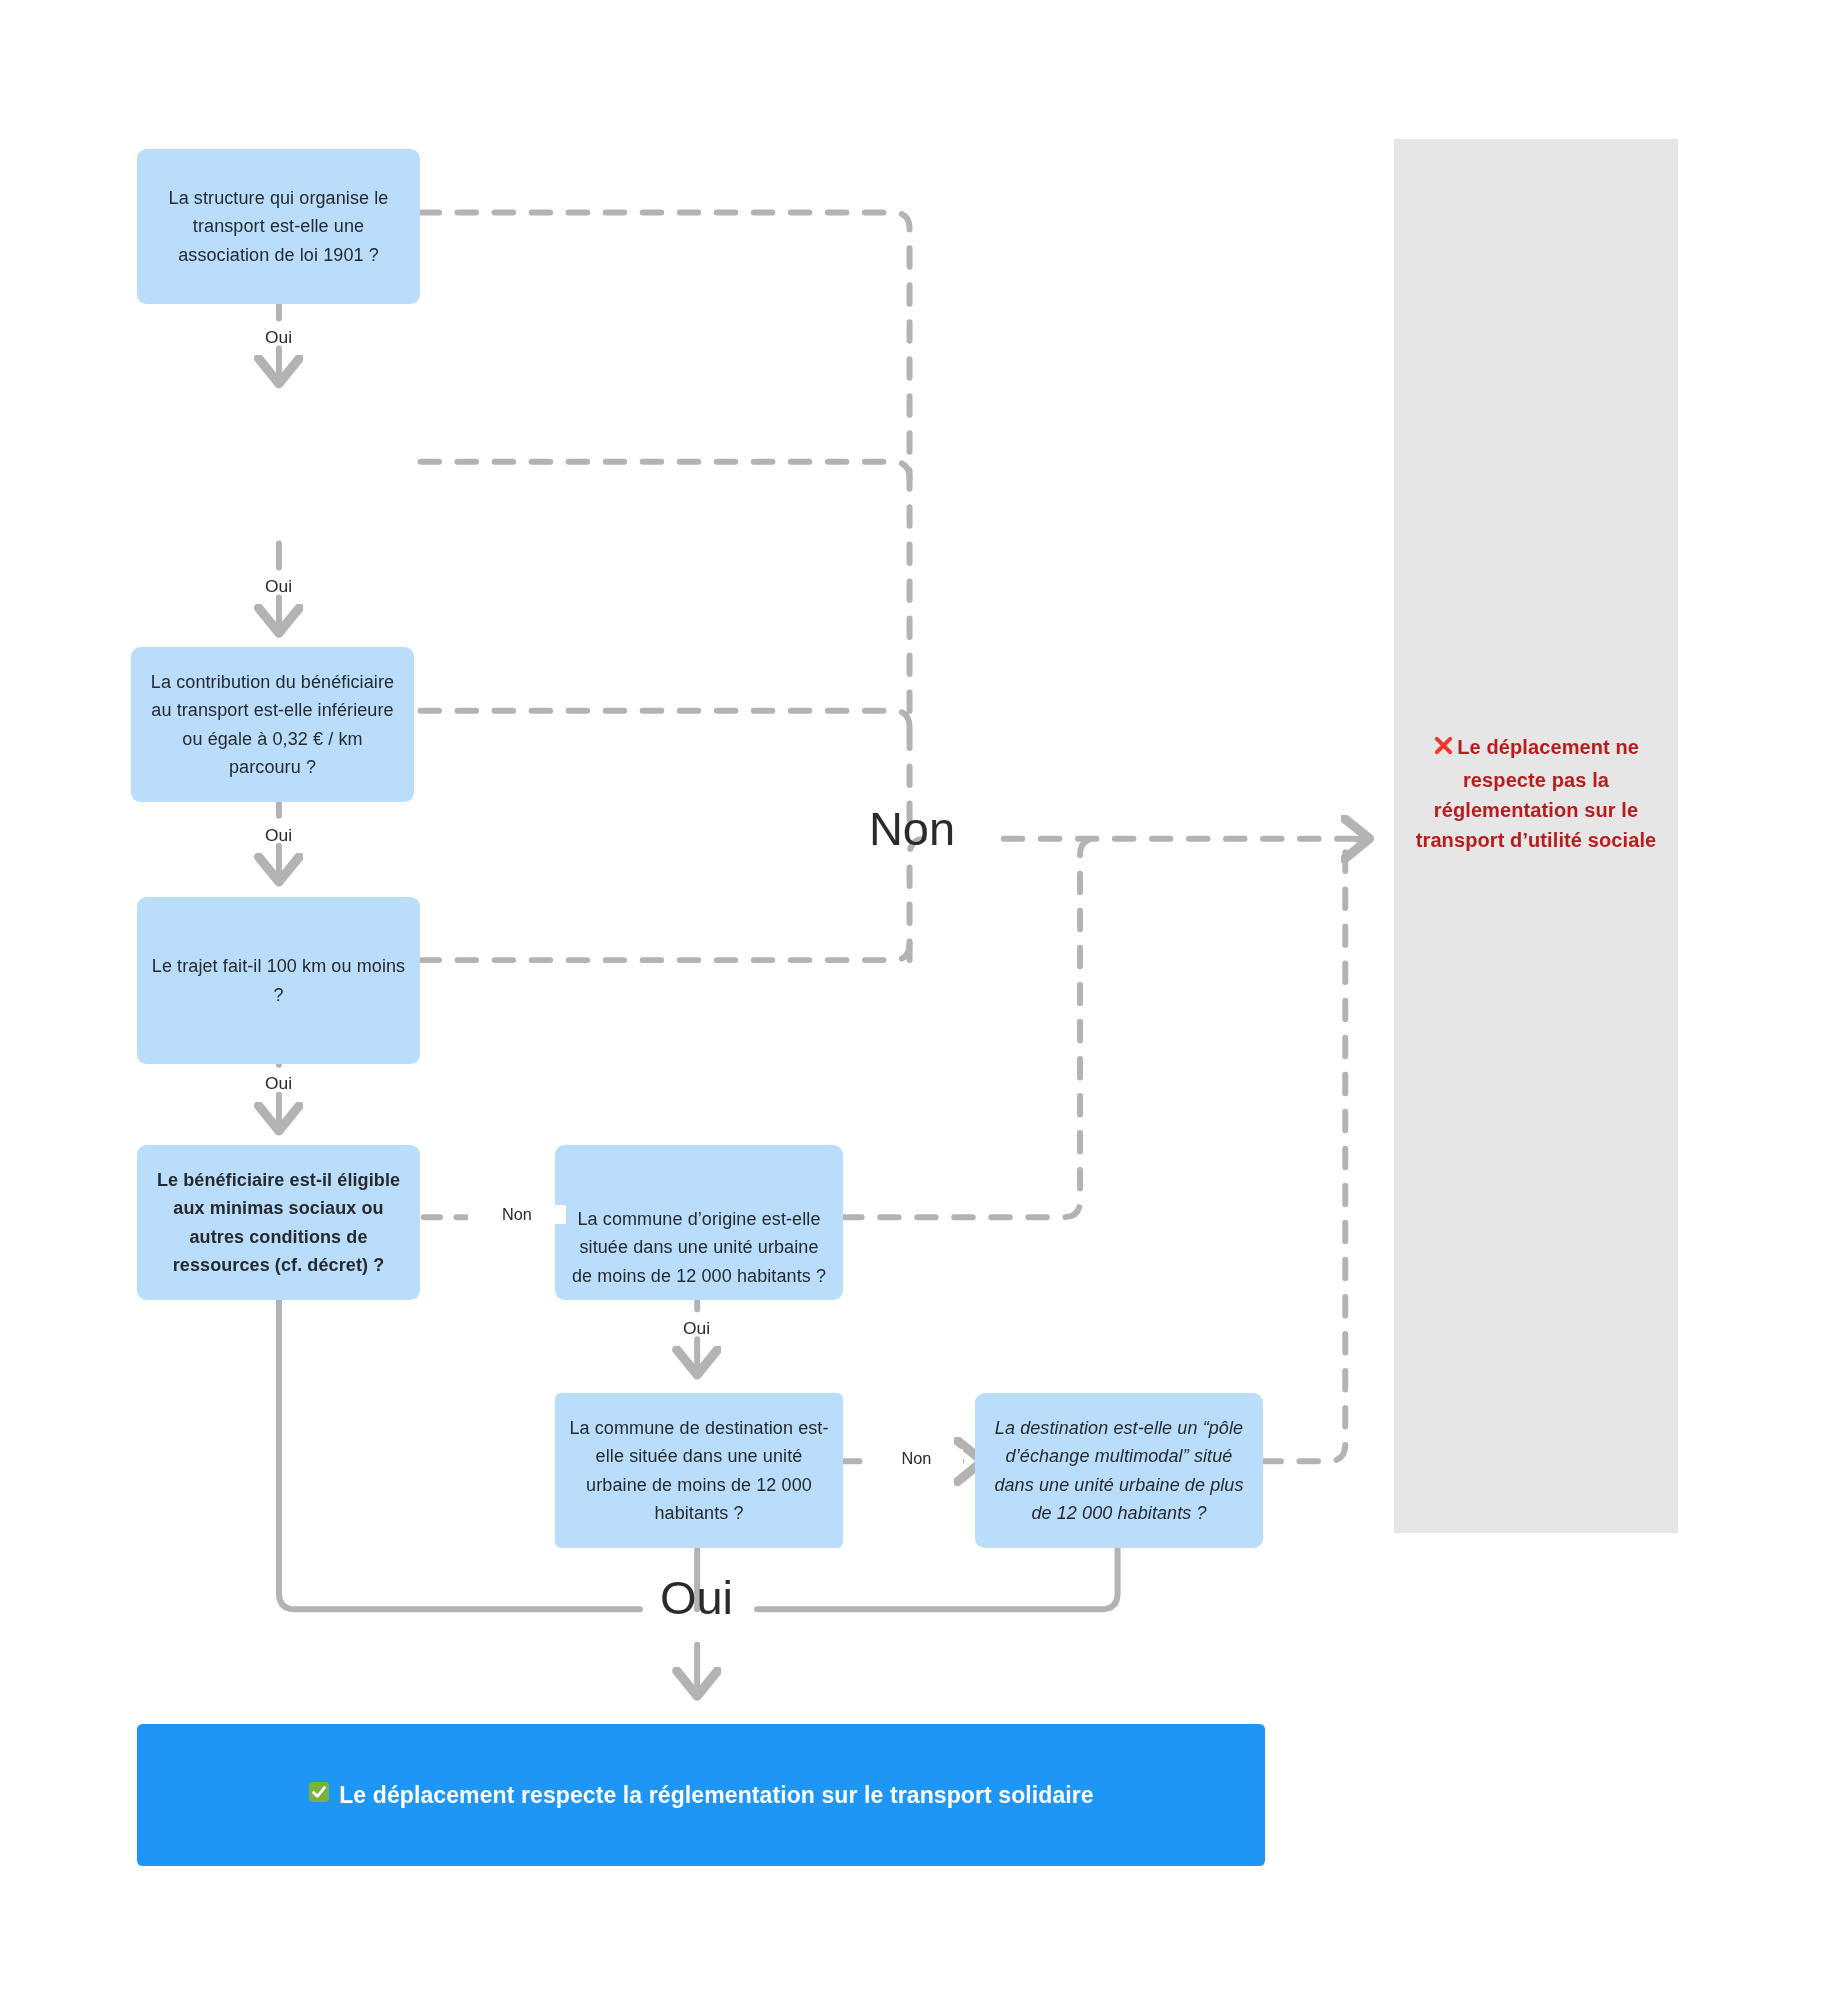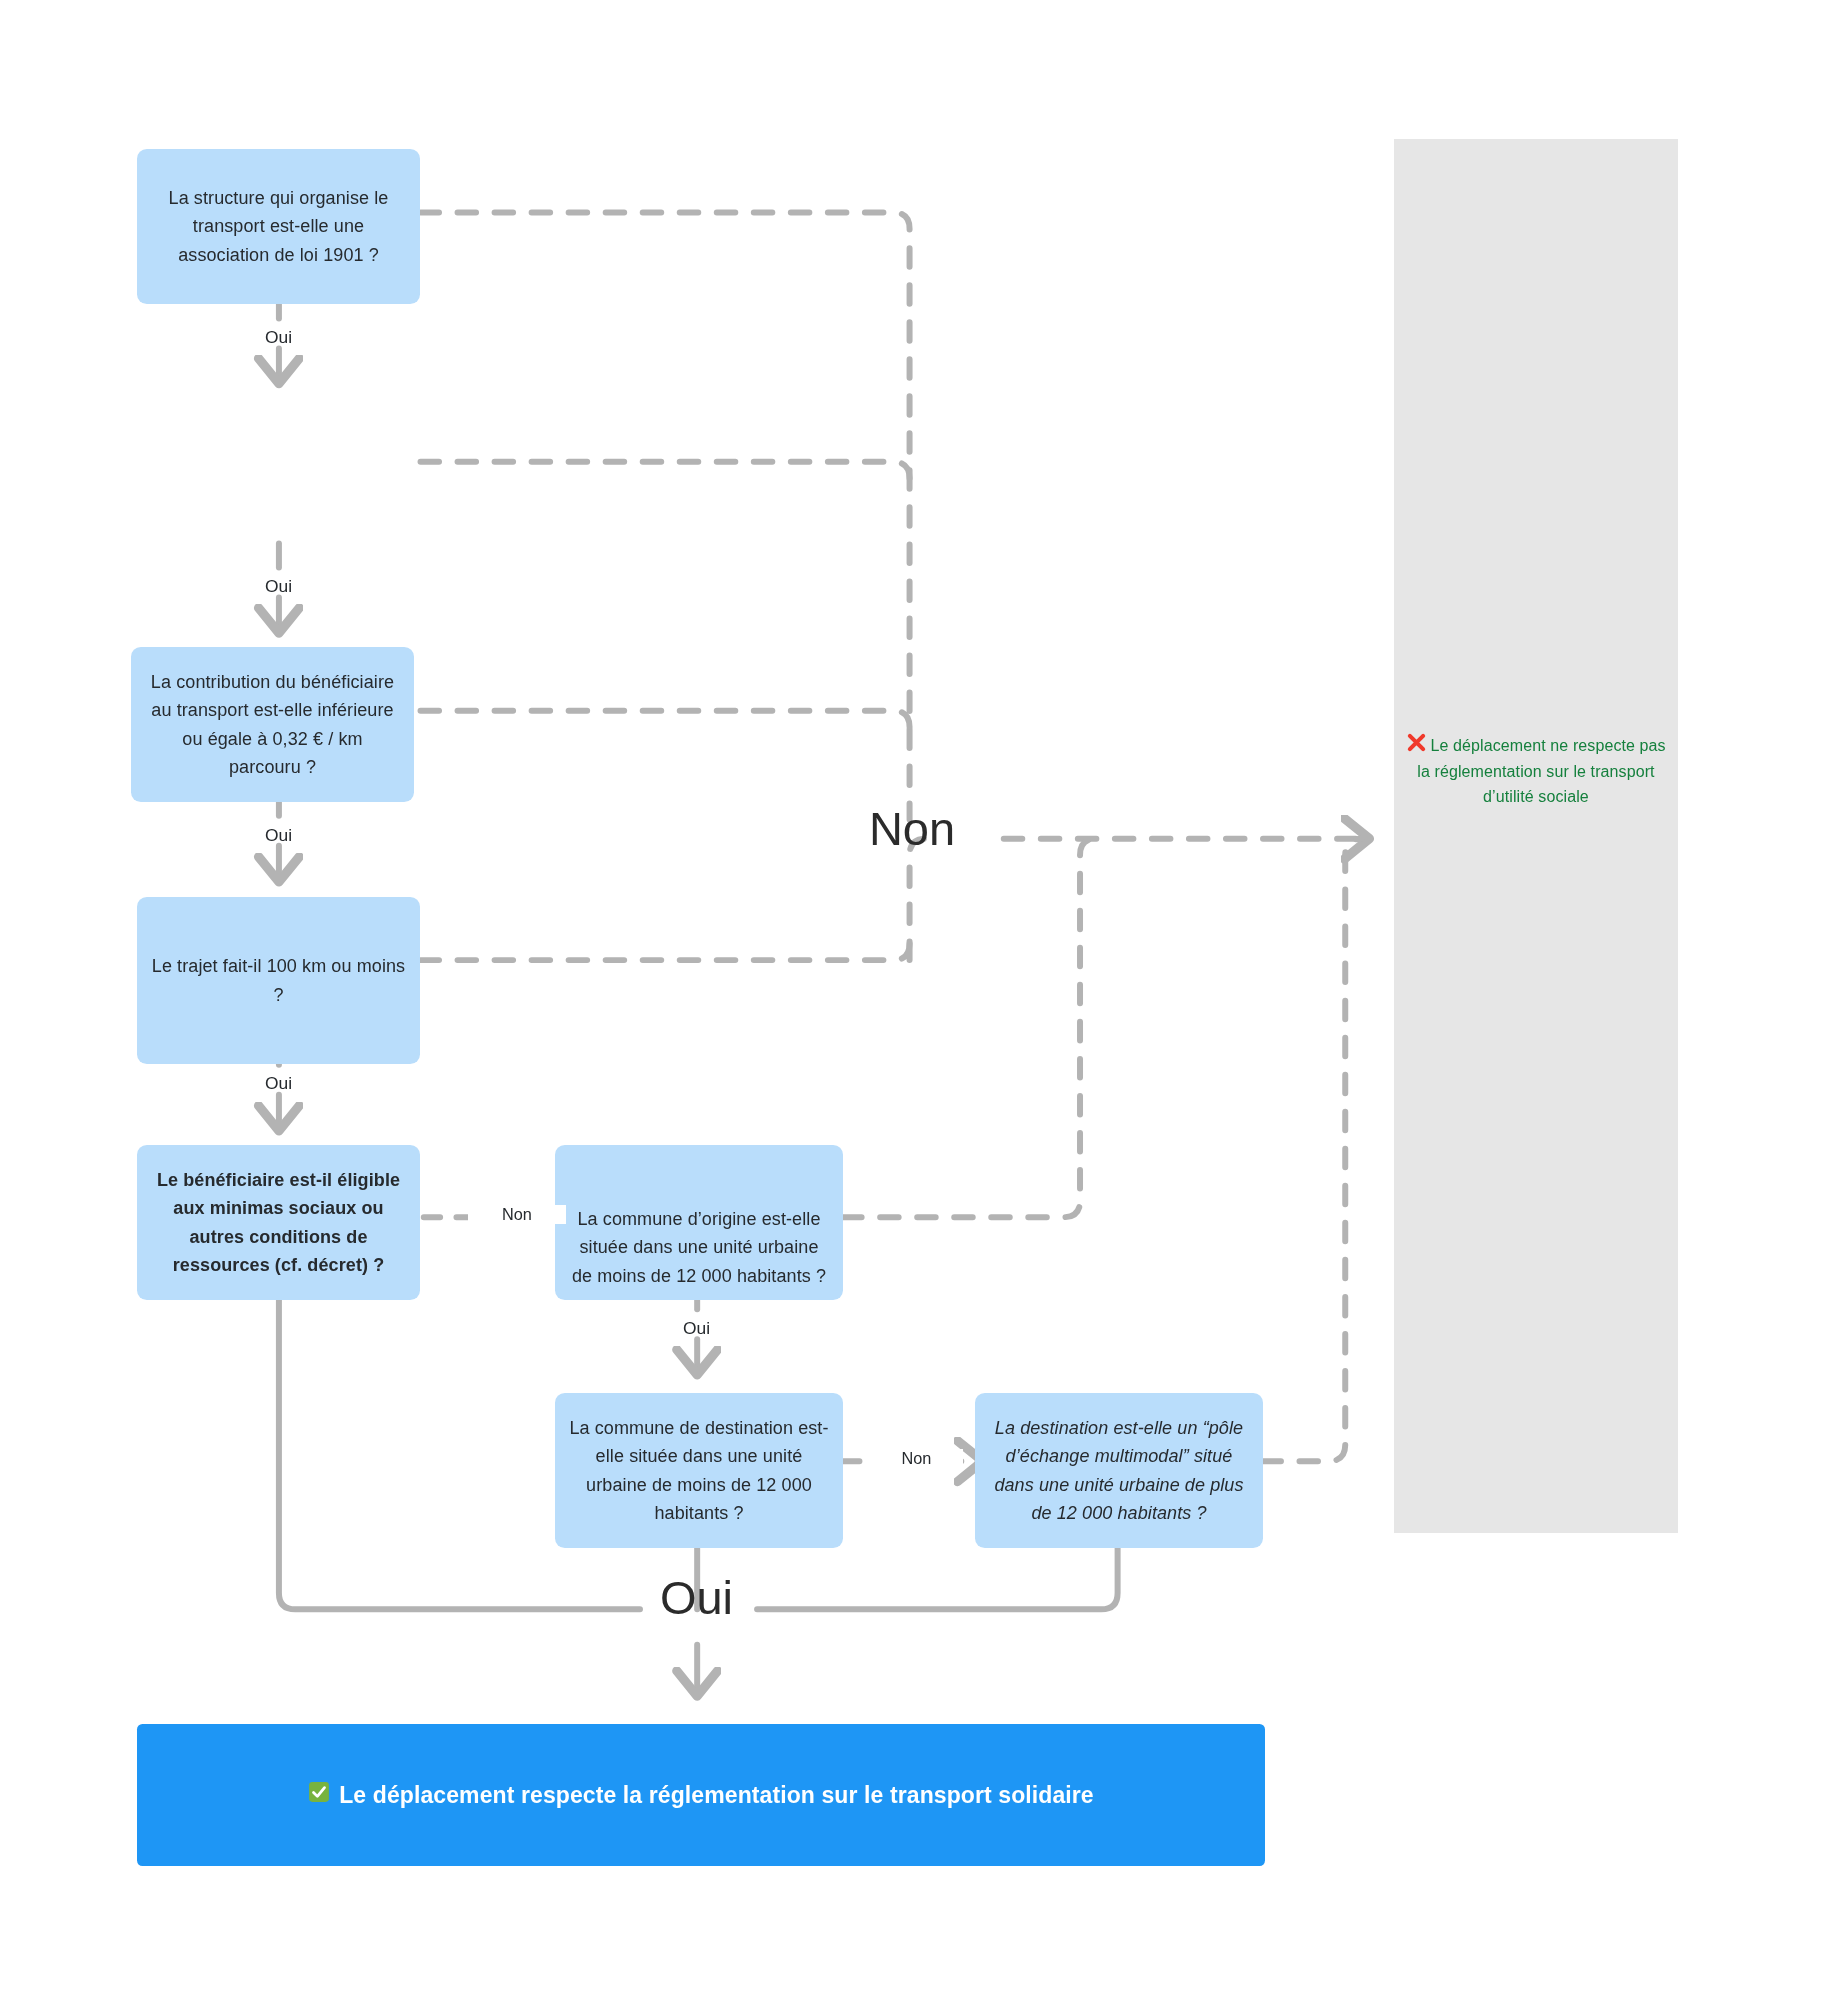--- a/index.html
+++ b/index.html
@@ -47,24 +47,25 @@
   
   .panel-grey {
     position: absolute;
     background: #e6e6e6;
     border-radius: 0px;
     box-sizing: border-box;
   }
   .panel-grey-text {
     position: absolute;
     text-align: center;
-    color: #15803d;
-    font-size: 16px;
+    color: #b91c1c;
+    font-size: 20px;
     line-height: 1.52;
     letter-spacing: 0.1px;
+    font-weight: bold;
   }
   .xmark {
     display: inline-block;
     vertical-align: -2.2px;
     margin-right: 3.3px;
   }
 
   
   .bar-blue {
     position: absolute;
@@ -223,21 +224,21 @@
   </div>
 
   <div class="node" style="left:137px; top:1135px; width:283px; height:155px;font-weight:bold;">
     <span>Le bénéficiaire est-il éligible aux minimas sociaux ou autres conditions de ressources  (cf. décret) ?</span>
   </div>
 
   <div class="node" style="left:555px; top:1135px; width:288px; height:155px;align-items:flex-end;">
     <span>La commune d’origine est-elle située dans une unité urbaine de moins de 12 000 habitants ?</span>
   </div>
 
-  <div class="node" style="left:555px; top:1383px; width:288px; height:155px;">
+  <div class="node" style="left:555px; top:1383px; width:288px; height:155px;border-radius:6px;">
     <span>La commune de destination est-elle située dans une unité urbaine de moins de 12 000 habitants ?</span>
   </div>
 
   <div class="node" style="left:975px; top:1383px; width:288px; height:155px;font-style:italic;">
     <span>La destination est-elle un “pôle d’échange multimodal” situé dans une unité urbaine de plus de 12 000 habitants ?</span>
   </div>
 
   <div class="lbl" style="left:246px; top:327px; width:65px;">Oui</div>
   <div class="lbl" style="left:246px; top:576px; width:65px;">Oui</div>
   <div class="lbl" style="left:246px; top:825px; width:65px;">Oui</div>

